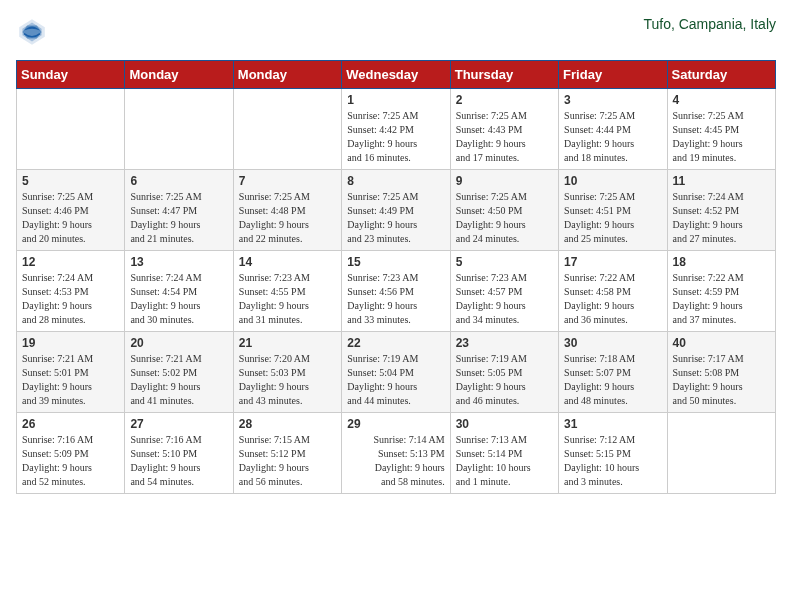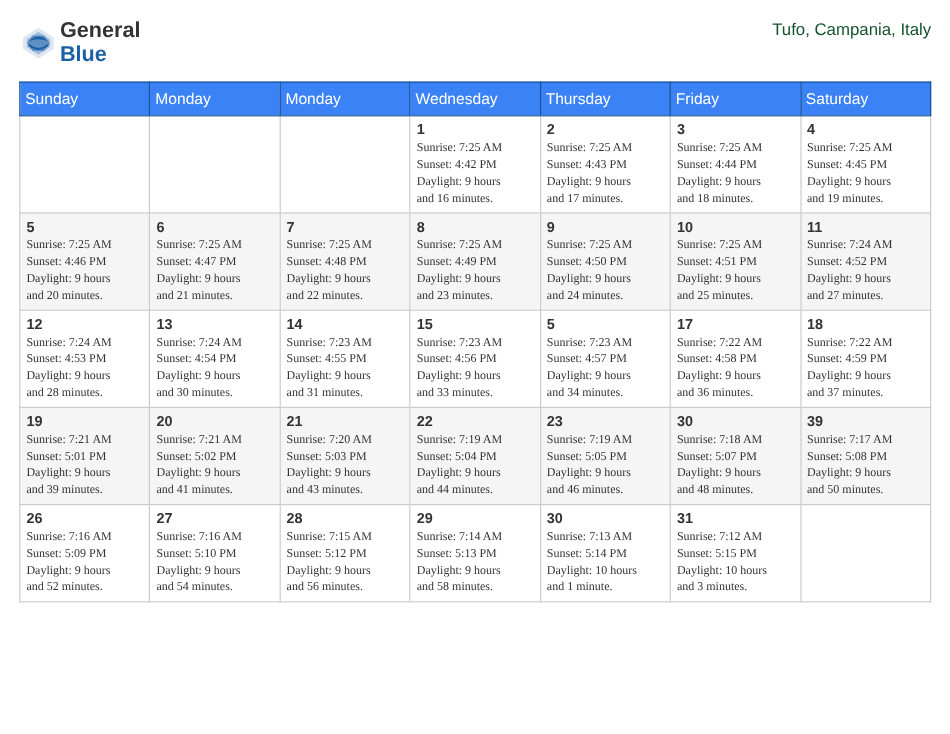--- a/index.html
+++ b/index.html
@@ -52,24 +52,24 @@
     .location {
       font-size: 14px;
       color: #14532d;
     }
     .calendar {
       width: 100%;
       border-collapse: collapse;
       border: 1px solid #ccc;
     }
     .calendar th {
-      background-color: #3b82f6;
+      background-color: #b91c1c;
       color: #fff;
       font-size: 13px;
-      font-weight: normal;
+      font-weight: bold;
       padding: 6px 4px;
       text-align: left;
       border: 1px solid #1a5395;
     }
     .calendar td {
       vertical-align: top;
       border: 1px solid #ccc;
       padding: 4px 5px;
       width: calc(100% / 7);
       min-height: 80px;
@@ -101,24 +101,20 @@
 
 <div class="header">
   <div class="logo">
     <svg class="logo-icon" viewBox="0 0 40 40">
       <polygon points="20,4 36,14 36,26 20,36 4,26 4,14" fill="#1a5fa8" opacity="0.15"></polygon>
       <polygon points="20,8 32,16 32,24 20,32 8,24 8,16" fill="#1a5fa8" opacity="0.3"></polygon>
       <polygon points="14,12 26,12 32,20 26,28 14,28 8,20" fill="#1a5fa8" opacity="0.5"></polygon>
       <path d="M10,18 Q20,8 30,18 Q20,14 10,18Z" fill="#1a5fa8"></path>
       <path d="M10,22 Q20,30 30,22" stroke="#1a5fa8" stroke-width="2" fill="none"></path>
     </svg>
-    <div class="logo-text">
-      <span class="logo-general">General</span>
-      <span class="logo-blue">Blue</span>
-    </div>
   </div>
   <div class="title-block">
     <div class="location">Tufo, Campania, Italy</div>
   </div>
 </div>
 
 <table class="calendar">
   <thead>
     <tr>
     <th>Sunday</th>
@@ -303,21 +299,21 @@
 and 46 minutes.</div>
         </td>
         <td>
           <div class="day-number">30</div>
           <div class="day-info" style="white-space: pre-line;">Sunrise: 7:18 AM
 Sunset: 5:07 PM
 Daylight: 9 hours
 and 48 minutes.</div>
         </td>
         <td>
-          <div class="day-number">39</div>
+          <div class="day-number">40</div>
           <div class="day-info" style="white-space: pre-line;">Sunrise: 7:17 AM
 Sunset: 5:08 PM
 Daylight: 9 hours
 and 50 minutes.</div>
         </td>
       </tr>
       <tr>
         <td>
           <div class="day-number">26</div>
           <div class="day-info" style="white-space: pre-line;">Sunrise: 7:16 AM
@@ -334,21 +330,21 @@
         </td>
         <td>
           <div class="day-number">28</div>
           <div class="day-info" style="white-space: pre-line;">Sunrise: 7:15 AM
 Sunset: 5:12 PM
 Daylight: 9 hours
 and 56 minutes.</div>
         </td>
         <td>
           <div class="day-number">29</div>
-          <div class="day-info" style="white-space: pre-line;">Sunrise: 7:14 AM
+          <div class="day-info" style="white-space: pre-line; text-align: right;">Sunrise: 7:14 AM
 Sunset: 5:13 PM
 Daylight: 9 hours
 and 58 minutes.</div>
         </td>
         <td>
           <div class="day-number">30</div>
           <div class="day-info" style="white-space: pre-line;">Sunrise: 7:13 AM
 Sunset: 5:14 PM
 Daylight: 10 hours
 and 1 minute.</div>

